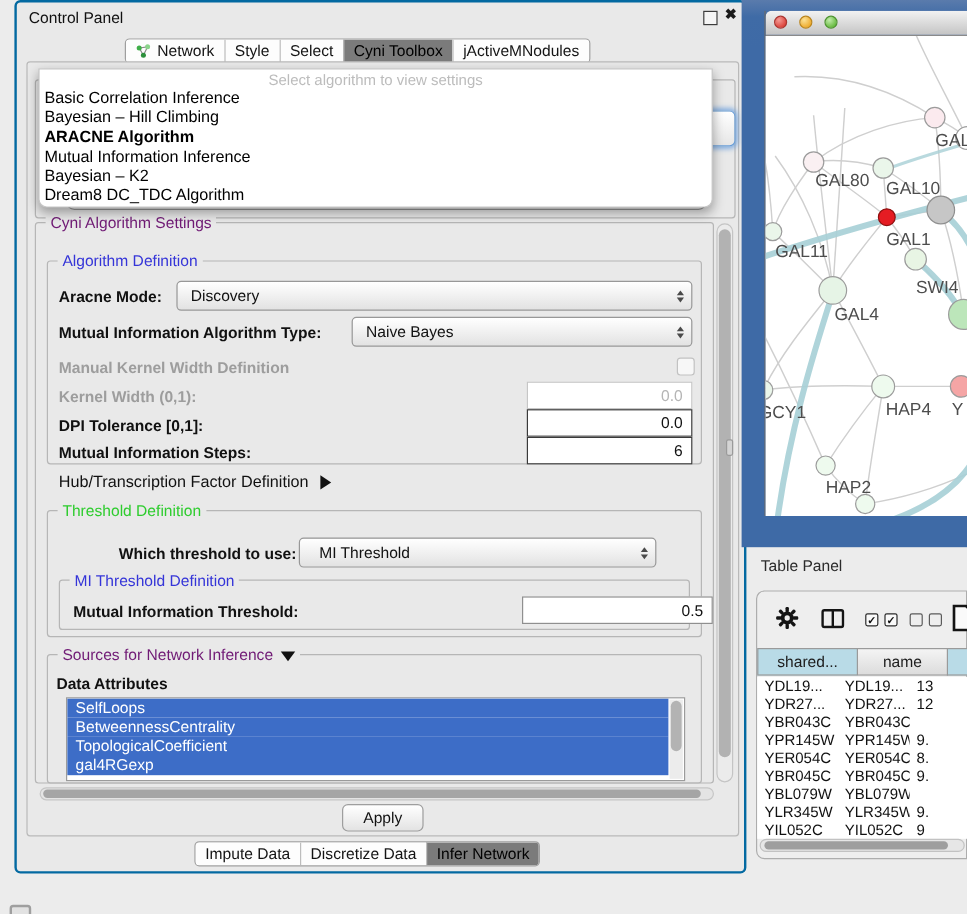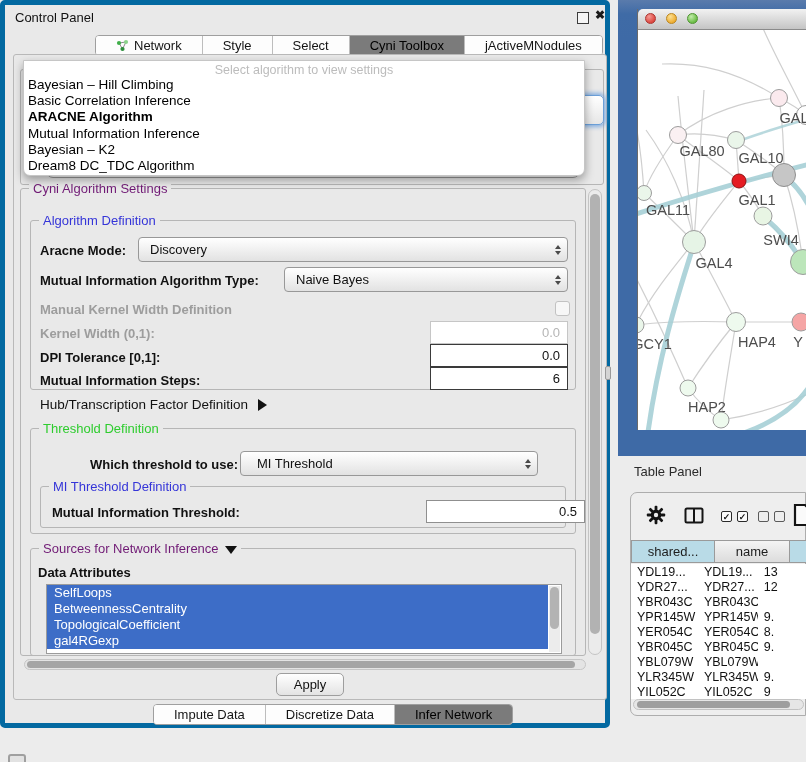--- a/index.html
+++ b/index.html
@@ -1,30 +1,30 @@
 <!DOCTYPE html>
 <html style="--selblue: #3d6dc7; --tabsel: #7b7b7b; --gblue: #3535d8; --ggreen: #2ecc2e; --deskblue: #3e6aa6;"><head>
 <meta charset="utf-8">
 <style>
   html,body{margin:0;padding:0;}
   body{width:806px;height:762px;overflow:hidden;background:#ececec;
        font-family:"Liberation Sans",sans-serif;-webkit-font-smoothing:antialiased;}
   #page{position:relative;width:806px;height:762px;}
 
   
-  .cp-win{position:absolute;left:0;top:8;width:610px;height:728px;background:#e9e9e9;
-          border:5px solid #0369a1;border-radius:5px;box-sizing:border-box;}
+  .cp-win{position:absolute;left:12px;top:8;width:610px;height:728px;background:#e9e9e9;
+          border:2px solid #0369a1;border-radius:5px;box-sizing:border-box;}
   .cp-title{position:absolute;left:10px;top:5px;font-size:13px;color:#111;}
   .win-float{position:absolute;left:572px;top:7px;width:10px;height:10px;border:1.5px solid #3c3c3c;background:#f5f5f5;}
   .win-close{position:absolute;left:590px;top:3px;font-size:12px;font-weight:bold;color:#1a1a1a;}
 
   .tabbar{position:absolute;display:flex;height:21px;border:1px solid #9f9f9f;border-radius:4px;
           overflow:hidden;background:#fdfdfd;box-sizing:border-box;}
   .tab{display:flex;align-items:center;justify-content:flex-start;gap:5px;font-size:13px;
-       padding:0 20px;border-left:1px solid #bdbdbd;color:#141414;background:#fdfdfd;white-space:nowrap;}
+       padding:0 8px;border-left:1px solid #bdbdbd;color:#141414;background:#fdfdfd;white-space:nowrap;}
   .tab:first-child{border-left:none;}
   .tab.sel{background:var(--tabsel);color:#000000;}
 
   .content-panel{position:absolute;left:8px;top:49px;width:594px;height:646px;
                  border:1px solid #b9b9b9;border-radius:3px;background:#e9e9e9;box-sizing:border-box;}
 
   .group{position:absolute;border:1px solid #b6b6b6;border-radius:3px;box-sizing:border-box;}
   .gtitle{position:absolute;top:-8px;left:8px;background:#e9e9e9;padding:0 4px;font-size:13px;
           color:#701a75;white-space:nowrap;}
   .gtitle.blue{color:var(--gblue);}
@@ -246,22 +246,22 @@
       <div class="hsb" style="left:10px;top:604px;">
         <div class="hsb-thumb"></div>
       </div>
 
       <div class="apply-btn" style="left:262px;top:618px;">Apply</div>
     </div>
 
     <div class="popup">
       <div class="pp-prompt">Select algorithm to view settings</div>
       <div id="ddItems">
+          <div class="pp-item">Basic Correlation Inference</div>
           <div class="pp-item">Bayesian – Hill Climbing</div>
-          <div class="pp-item">Basic Correlation Inference</div>
           <div class="pp-item sel">ARACNE Algorithm</div>
           <div class="pp-item">Mutual Information Inference</div>
           <div class="pp-item">Bayesian – K2</div>
           <div class="pp-item">Dream8 DC_TDC Algorithm</div>
         </div>
     </div>
 
     <div class="tabbar" id="bottomTabs" style="left:148px;top:699px;">
         <div class="tab">
           <span>Impute Data</span>

